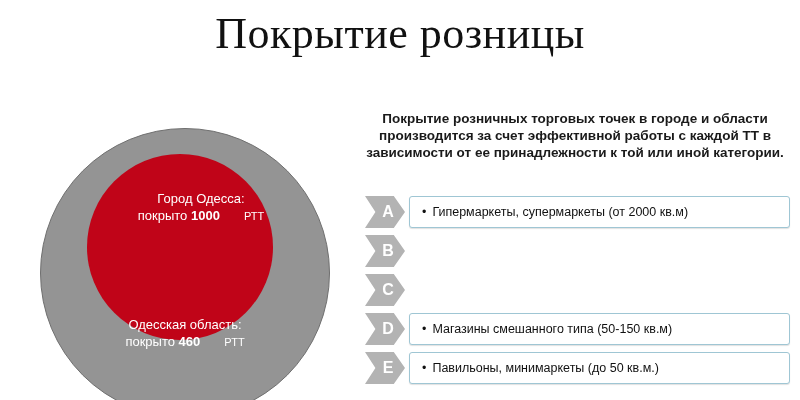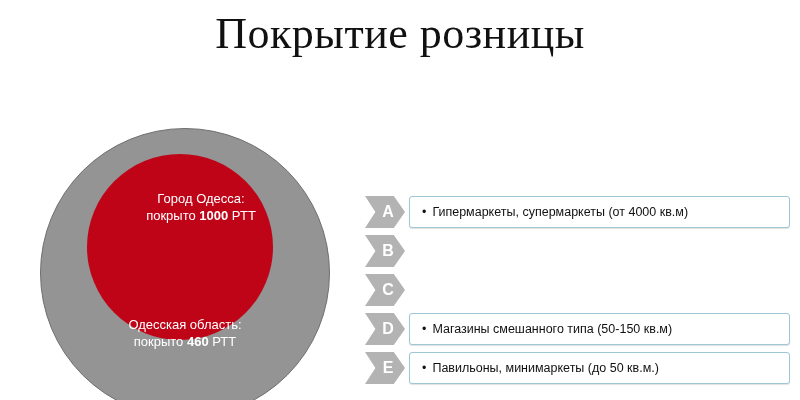--- a/index.html
+++ b/index.html
@@ -84,21 +84,22 @@
     left: 0;
     color: #ffffff;
     text-align: center;
   }
 
   .circle-label b {
     font-weight: bold;
   }
 
   .lbl-small {
-    font-size: 13px;
+    font-size: 11px;
+    padding-left: 21px;
   }
 
   
   .intro {
     position: absolute;
     left: 365px;
     top: 110px;
     width: 420px;
     text-align: center;
     font-size: 13.5px;
@@ -188,27 +189,28 @@
     </div>
 
     <div class="circle-label outer-label">
       <div>Одесская область:</div>
       <div>
         <span>покрыто </span><b>460</b><span class="lbl-small"> РТТ</span>
       </div>
     </div>
   </div>
 
+  <div class="intro">Покрытие розничных торговых точек в городе и области производится за счет эффективной работы с каждой ТТ в зависимости от ее принадлежности к той или иной категории.</div>
 
   <div class="cat-list">
 
     <div class="cat-row">
       <div class="cat-letter">A</div>
       <div class="cat-box">
-        <span class="cat-text"><span class="bullet-dot">•</span><span>Гипермаркеты,  супермаркеты (от 4000 кв.м)</span></span>
+        <span class="cat-text"><span class="bullet-dot">•</span><span>Гипермаркеты,  супермаркеты (от 2000 кв.м)</span></span>
       </div>
     </div>
 
     <div class="cat-row">
       <div class="cat-letter">B</div>
     </div>
 
     <div class="cat-row">
       <div class="cat-letter">C</div>
     </div>

